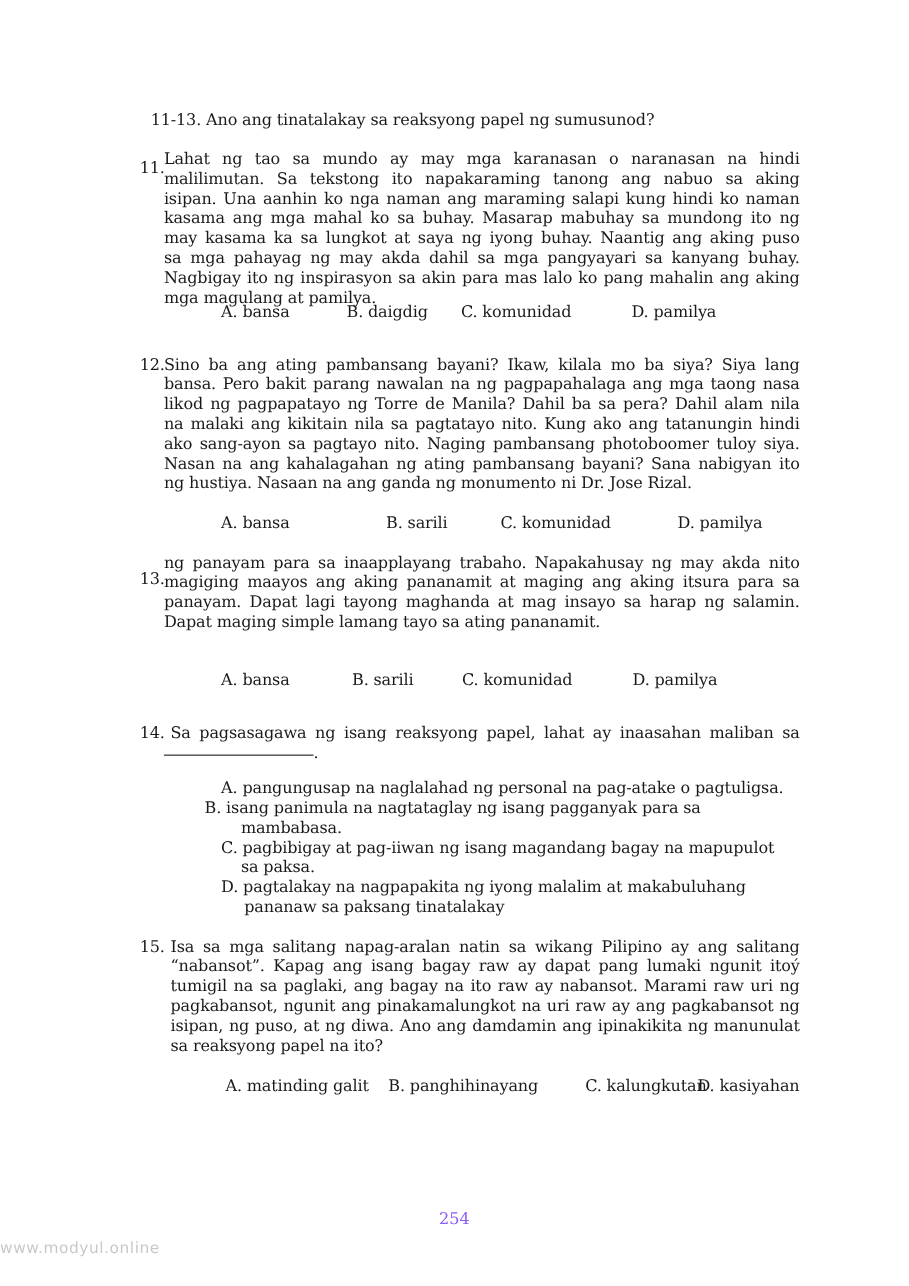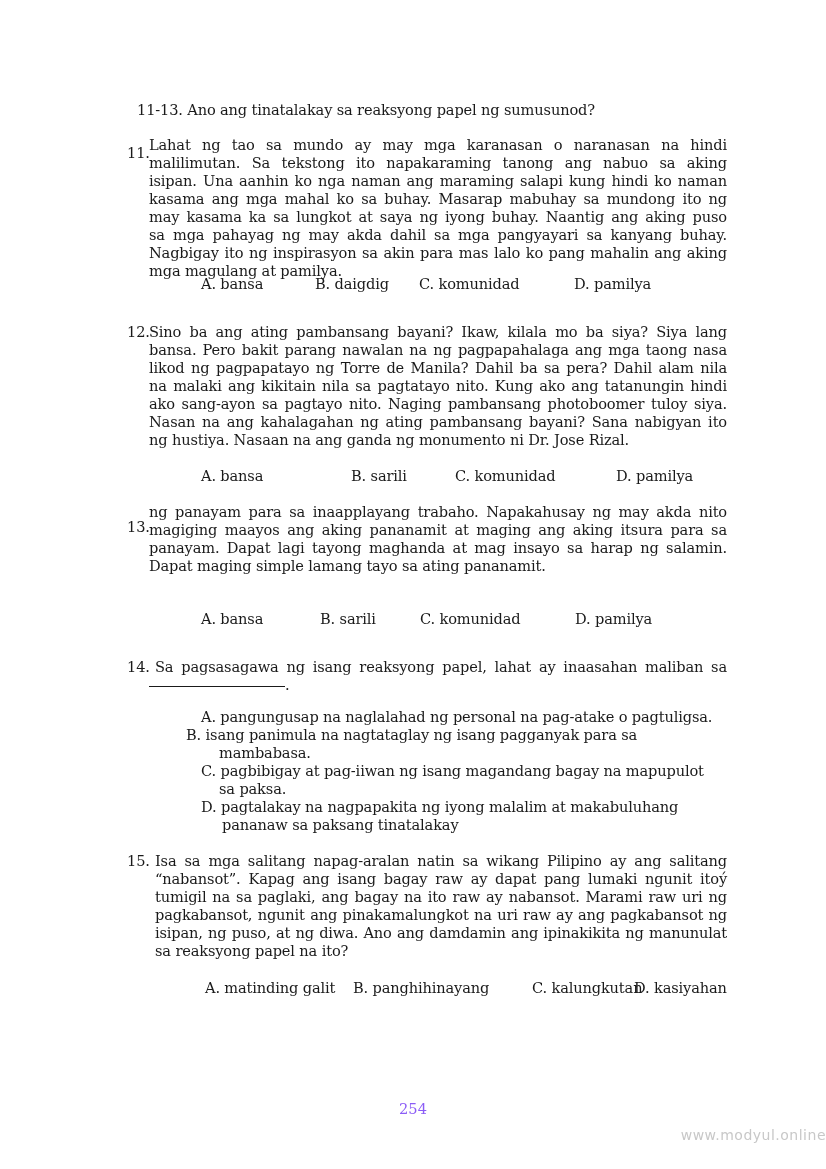--- a/index.html
+++ b/index.html
@@ -86,21 +86,21 @@
       text-align: center;
       font-size: 14.6px;
       line-height: 18px;
       color: #8b5cf6;
     }
     .watermark {
       position: absolute;
       left: 0;
       width: 826px;
       top: 1126px;
-      text-align: right;
+      text-align: left;
       font-family: "DejaVu Sans", "Liberation Sans", sans-serif;
       font-size: 14px;
       line-height: 18px;
       color: #c8c8c8;
       letter-spacing: 0.5px;
     }
   </style>
 </head>
 <body>
 

